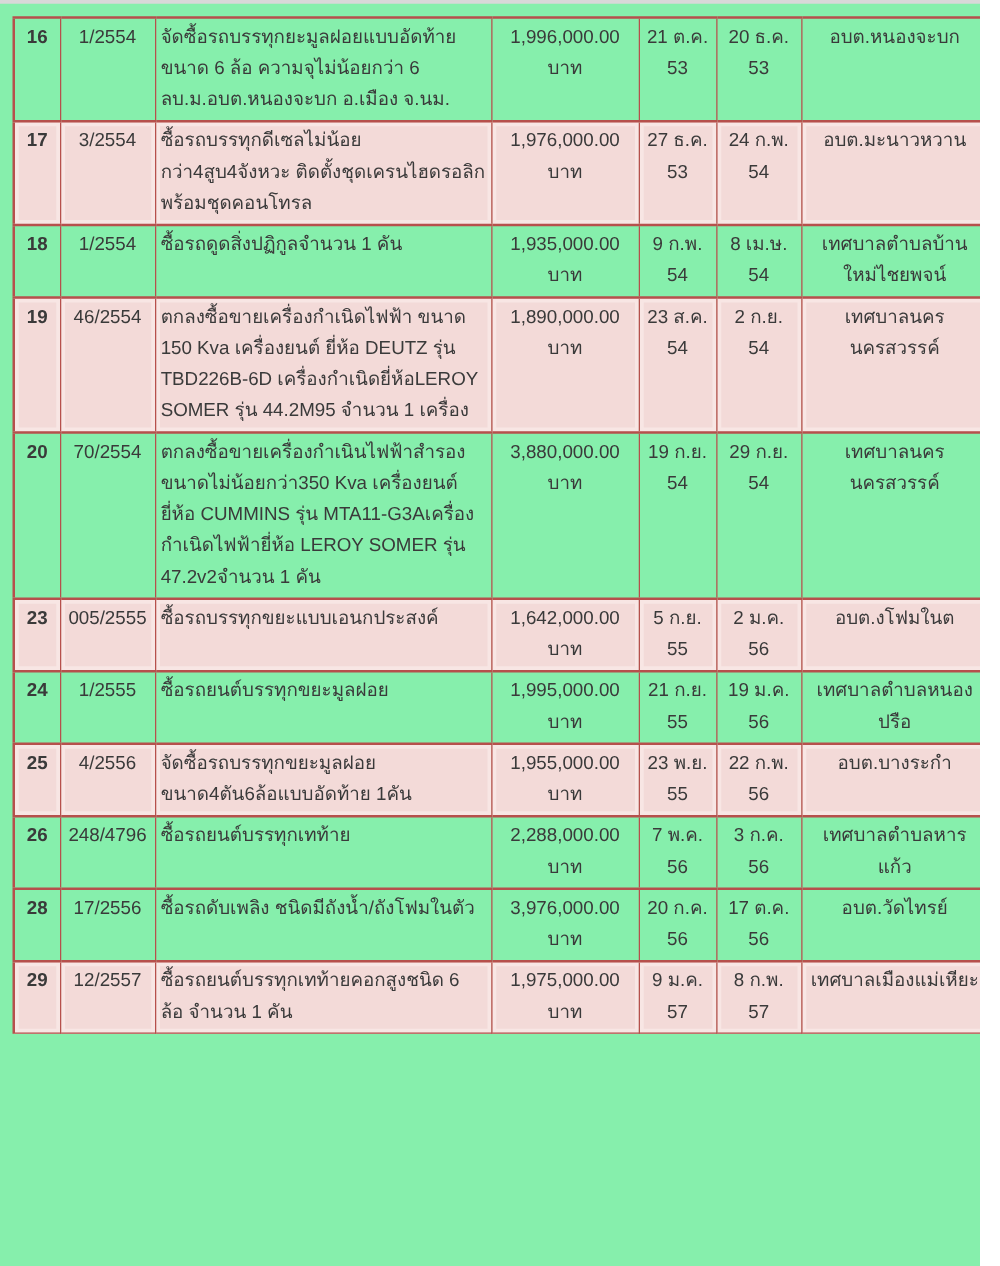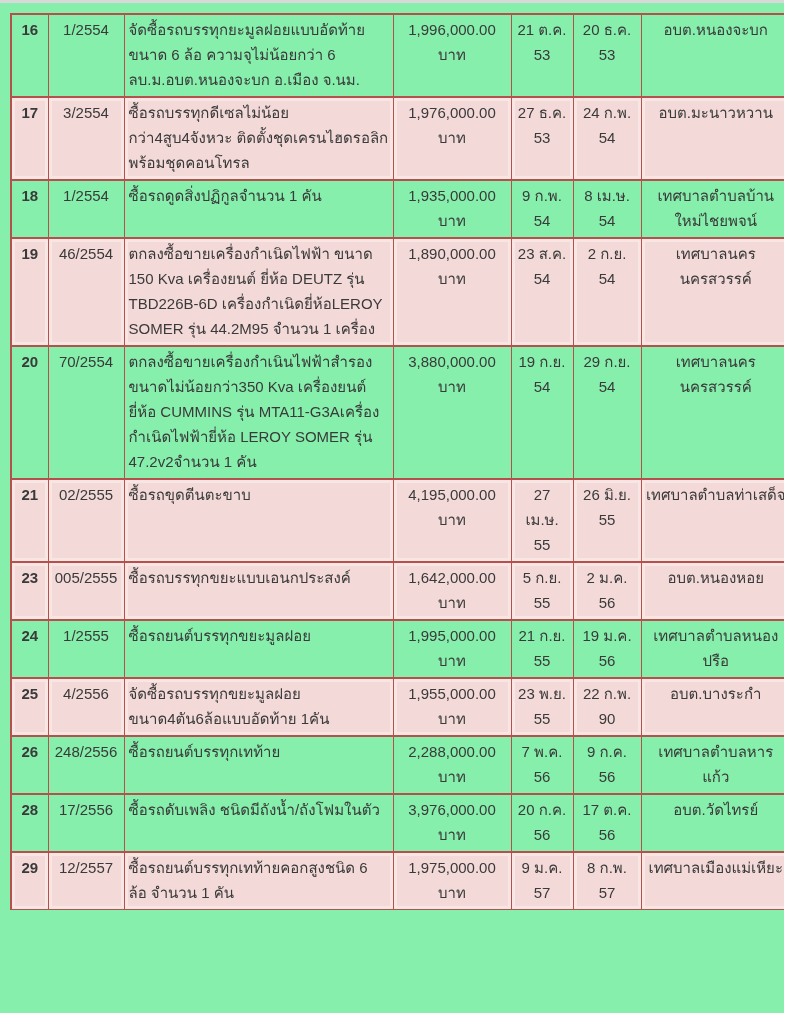--- a/index.html
+++ b/index.html
@@ -116,62 +116,53 @@
         <tr>
           <td class="col-no">20</td>
           <td class="col-contract">70/2554</td>
           <td class="col-desc">ตกลงซื้อขายเครื่องกำเนินไฟฟ้าสำรอง ขนาดไม่น้อยกว่า350 Kva เครื่องยนต์ยี่ห้อ CUMMINS รุ่น MTA11-G3Aเครื่องกำเนิดไฟฟ้ายี่ห้อ LEROY SOMER รุ่น 47.2v2จำนวน 1 คัน</td>
           <td class="col-amount">3,880,000.00 บาท</td>
           <td class="col-date">19 ก.ย. 54</td>
           <td class="col-date">29 ก.ย. 54</td>
           <td class="col-agency">เทศบาลนครนครสวรรค์</td>
         </tr>
         <tr class="hl">
-          <td class="col-no">21</td>
-          <td class="col-contract">02/2555</td>
-          <td class="col-desc">ซื้อรถขุดตีนตะขาบ</td>
-          <td class="col-amount">4,195,000.00 บาท</td>
-          <td class="col-date">27 เม.ษ. 55</td>
-          <td class="col-date">26 มิ.ย. 55</td>
-          <td class="col-agency">เทศบาลตำบลท่าเสด็จ</td>
-        </tr>
-        <tr class="hl">
           <td class="col-no">23</td>
           <td class="col-contract">005/2555</td>
           <td class="col-desc">ซื้อรถบรรทุกขยะแบบเอนกประสงค์</td>
           <td class="col-amount">1,642,000.00 บาท</td>
           <td class="col-date">5 ก.ย. 55</td>
           <td class="col-date">2 ม.ค. 56</td>
-          <td class="col-agency">อบต.หนองหอย</td>
+          <td class="col-agency">อบต.งโฟมในต</td>
         </tr>
         <tr>
           <td class="col-no">24</td>
           <td class="col-contract">1/2555</td>
           <td class="col-desc">ซื้อรถยนต์บรรทุกขยะมูลฝอย</td>
           <td class="col-amount">1,995,000.00 บาท</td>
           <td class="col-date">21 ก.ย. 55</td>
           <td class="col-date">19 ม.ค. 56</td>
           <td class="col-agency">เทศบาลตำบลหนองปรือ</td>
         </tr>
         <tr class="hl">
           <td class="col-no">25</td>
           <td class="col-contract">4/2556</td>
           <td class="col-desc">จัดซื้อรถบรรทุกขยะมูลฝอย ขนาด4ตัน6ล้อแบบอัดท้าย 1คัน</td>
           <td class="col-amount">1,955,000.00 บาท</td>
           <td class="col-date">23 พ.ย. 55</td>
-          <td class="col-date">22 ก.พ. 90</td>
+          <td class="col-date">22 ก.พ. 56</td>
           <td class="col-agency">อบต.บางระกำ</td>
         </tr>
         <tr>
           <td class="col-no">26</td>
-          <td class="col-contract">248/2556</td>
+          <td class="col-contract">248/4796</td>
           <td class="col-desc">ซื้อรถยนต์บรรทุกเทท้าย</td>
           <td class="col-amount">2,288,000.00 บาท</td>
           <td class="col-date">7 พ.ค. 56</td>
-          <td class="col-date">9 ก.ค. 56</td>
+          <td class="col-date">3 ก.ค. 56</td>
           <td class="col-agency">เทศบาลตำบลหารแก้ว</td>
         </tr>
         <tr>
           <td class="col-no">28</td>
           <td class="col-contract">17/2556</td>
           <td class="col-desc">ซื้อรถดับเพลิง ชนิดมีถังน้ำ/ถังโฟมในตัว</td>
           <td class="col-amount">3,976,000.00 บาท</td>
           <td class="col-date">20 ก.ค. 56</td>
           <td class="col-date">17 ต.ค. 56</td>
           <td class="col-agency">อบต.วัดไทรย์</td>

